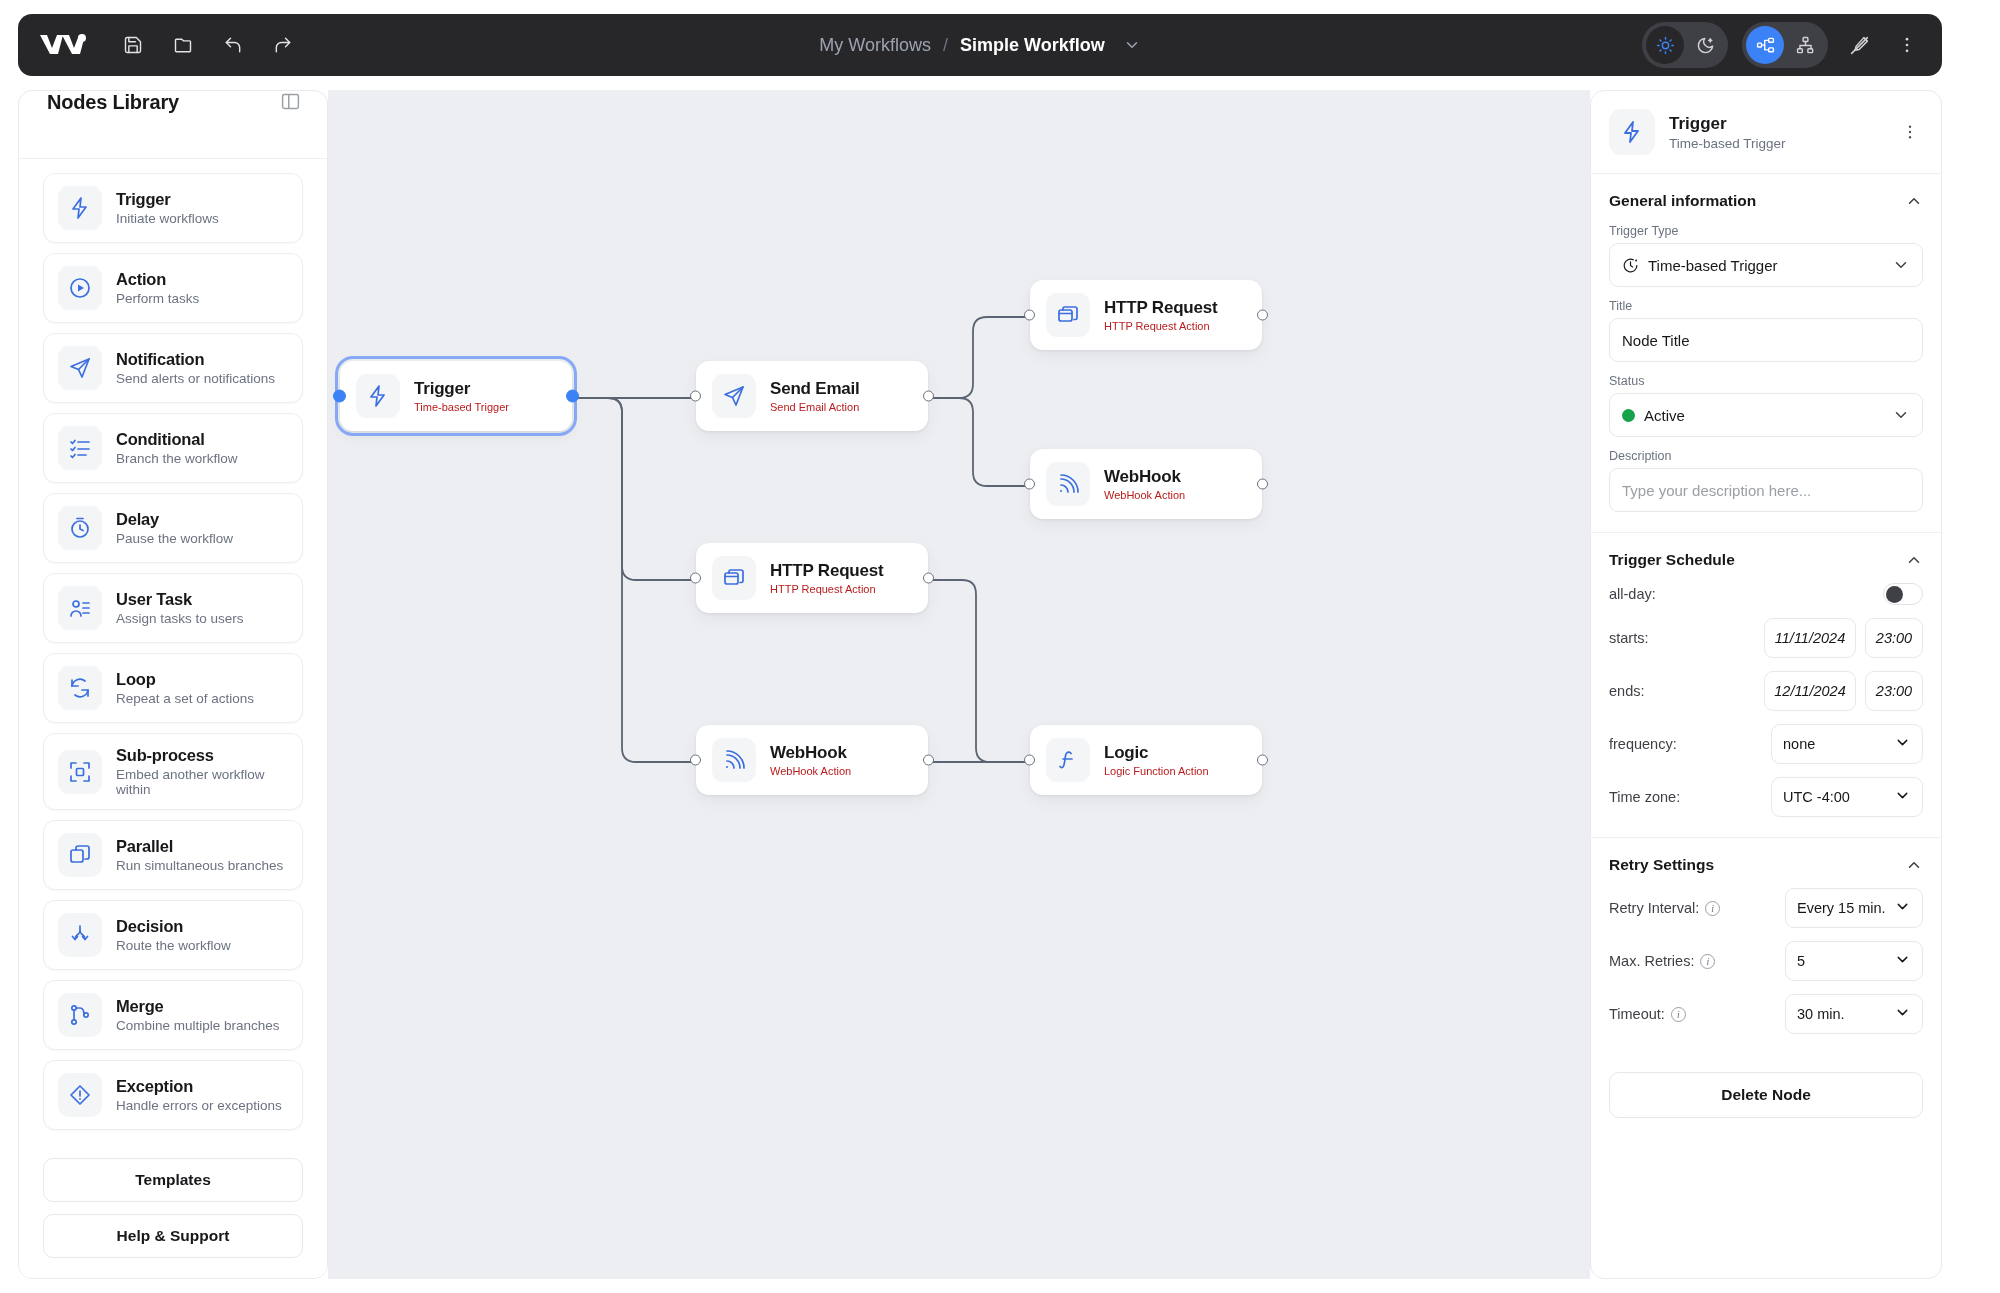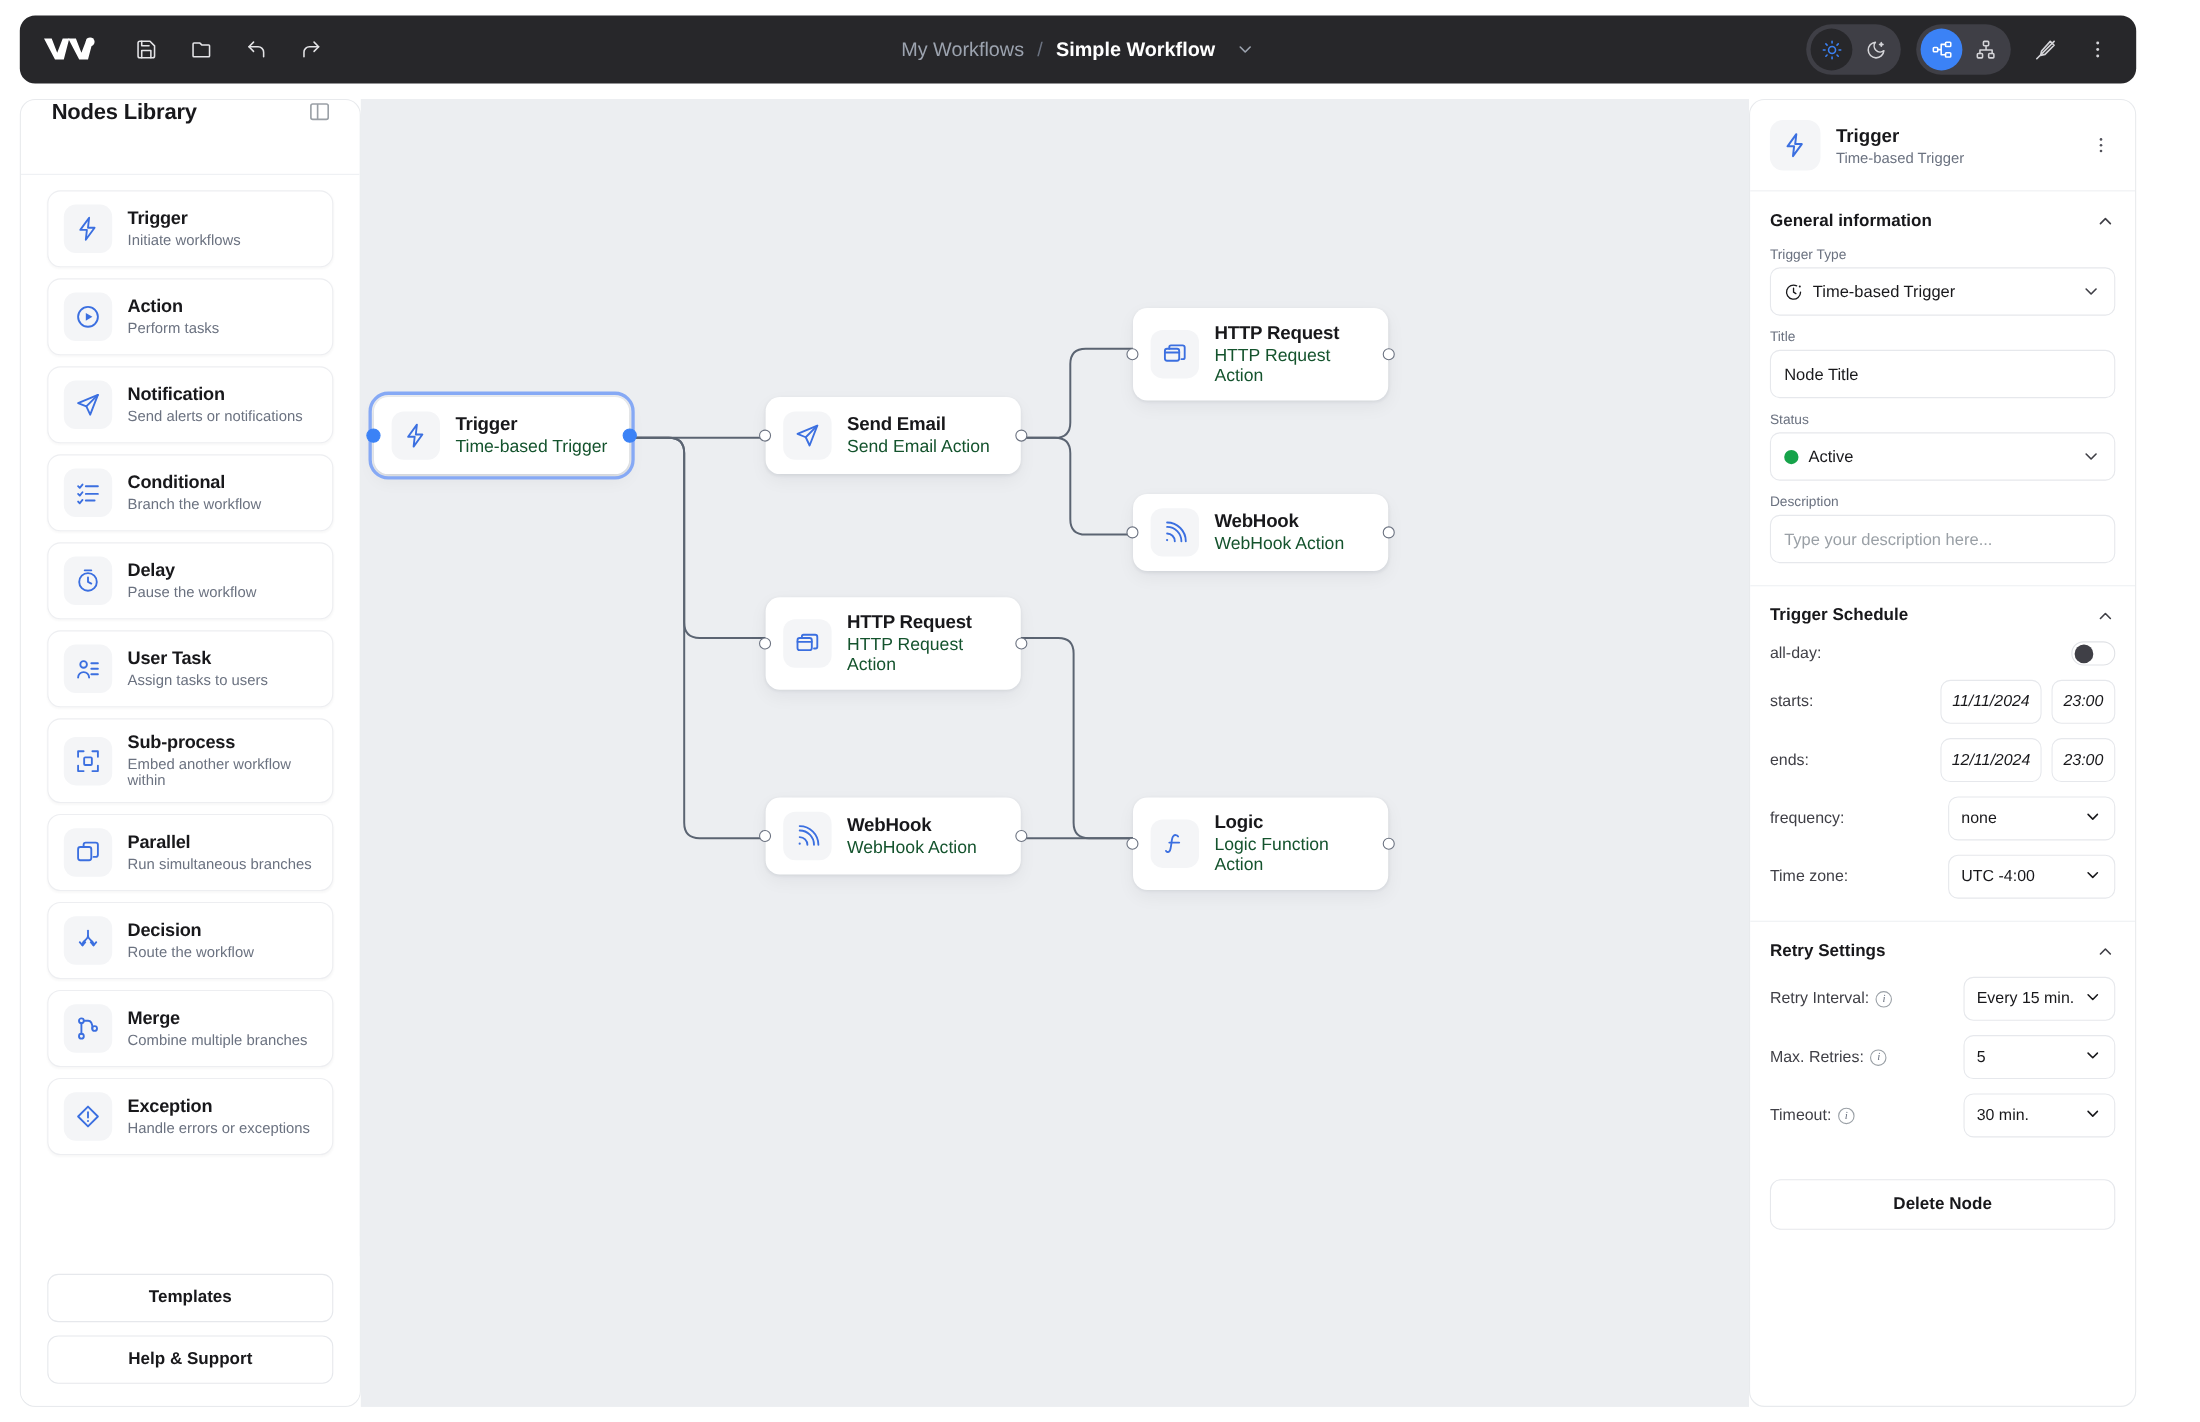--- a/index.html
+++ b/index.html
@@ -177,21 +177,21 @@
     border-radius: 13px;
   }
   .cn-ico {
     width: 44px; height: 44px; flex: 0 0 44px;
     background: #f4f5f7; border-radius: 11px;
     display: flex; align-items: center; justify-content: center;
     color: #3b6fe0;
   }
   .cn-txt { display: flex; flex-direction: column; gap: 2px; }
   .cn-name { font-size: 17px; font-weight: 700; color: #18181b; letter-spacing: -0.2px; }
-  .cn-sub { font-size: 16px; color: #14532d; }
+  .cn-sub { font-size: 11px; color: #b91c1c; }
 
   .port {
     position: absolute;
     width: 11px; height: 11px;
     border-radius: 50%;
     background: #ffffff;
     border: 1.6px solid #6b7280;
     top: 50%; transform: translateY(-50%);
   }
   .port.left  { left: -6px; }
@@ -497,20 +497,34 @@
                 <circle cx="8" cy="8" r="3"></circle>
                 <path d="M3 20a5 5 0 0 1 10 0"></path>
                 <line x1="15" y1="7" x2="21" y2="7"></line>
                 <line x1="15" y1="12" x2="21" y2="12"></line>
                 <line x1="15" y1="17" x2="21" y2="17"></line>
               </svg>
             </div>
             <div class="node-txt">
               <div class="node-name">User Task</div>
               <div class="node-desc">Assign tasks to users</div>
+            </div>
+          </div>
+          <div class="node-card">
+            <div class="node-ico">
+              <svg width="24" height="24" viewBox="0 0 24 24" fill="none" stroke="#3b6fe0" stroke-width="1.7" stroke-linecap="round" stroke-linejoin="round">
+                <path d="M4 10a8 8 0 0 1 13-5"></path>
+                <polyline points="4 4 4 10 10 10"></polyline>
+                <path d="M20 14a8 8 0 0 1-13 5"></path>
+                <polyline points="20 20 20 14 14 14"></polyline>
+              </svg>
+            </div>
+            <div class="node-txt">
+              <div class="node-name">Loop</div>
+              <div class="node-desc">Repeat a set of actions</div>
             </div>
           </div>
           <div class="node-card">
             <div class="node-ico">
               <svg width="24" height="24" viewBox="0 0 24 24" fill="none" stroke="#3b6fe0" stroke-width="1.7" stroke-linecap="round" stroke-linejoin="round">
                 <polyline points="3 8 3 3 8 3"></polyline>
                 <polyline points="16 3 21 3 21 8"></polyline>
                 <polyline points="21 16 21 21 16 21"></polyline>
                 <polyline points="8 21 3 21 3 16"></polyline>
                 <rect x="8.5" y="8.5" width="7" height="7" rx="1"></rect>

